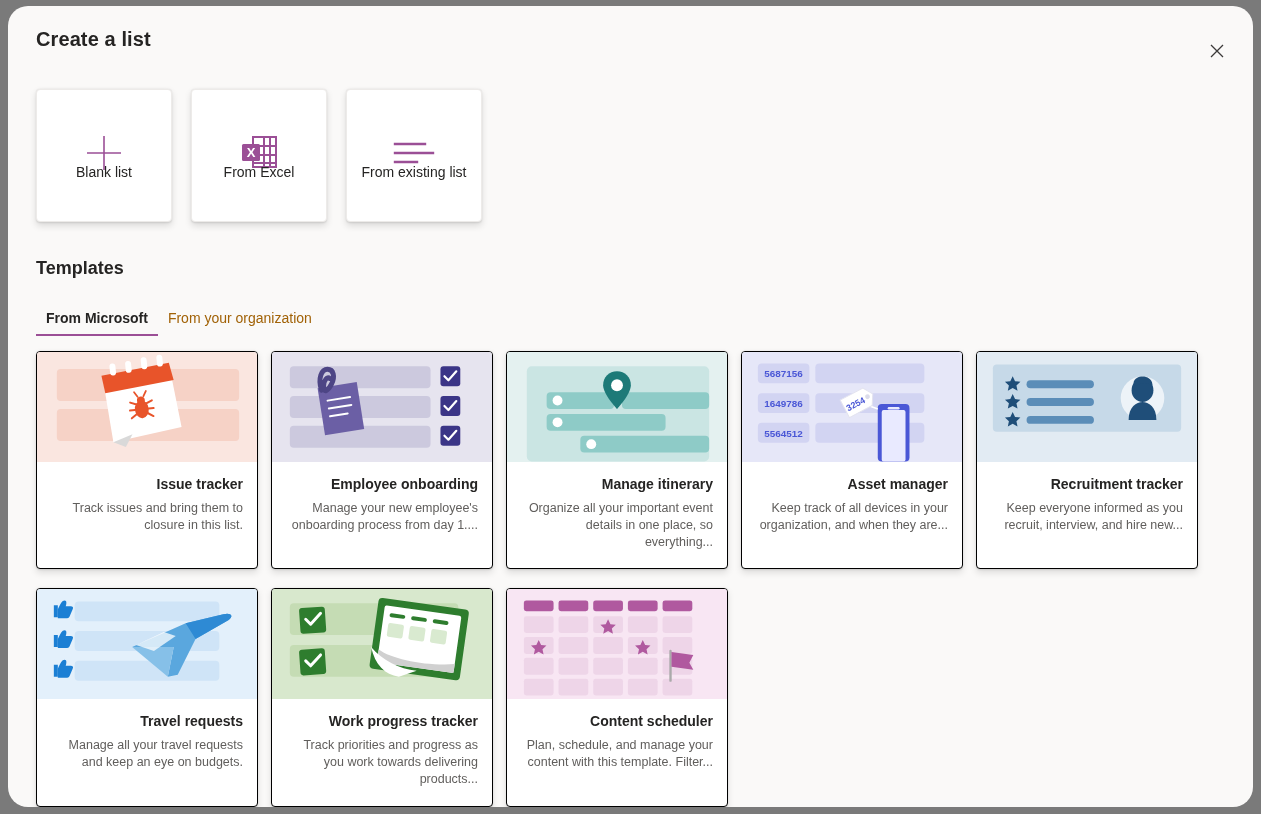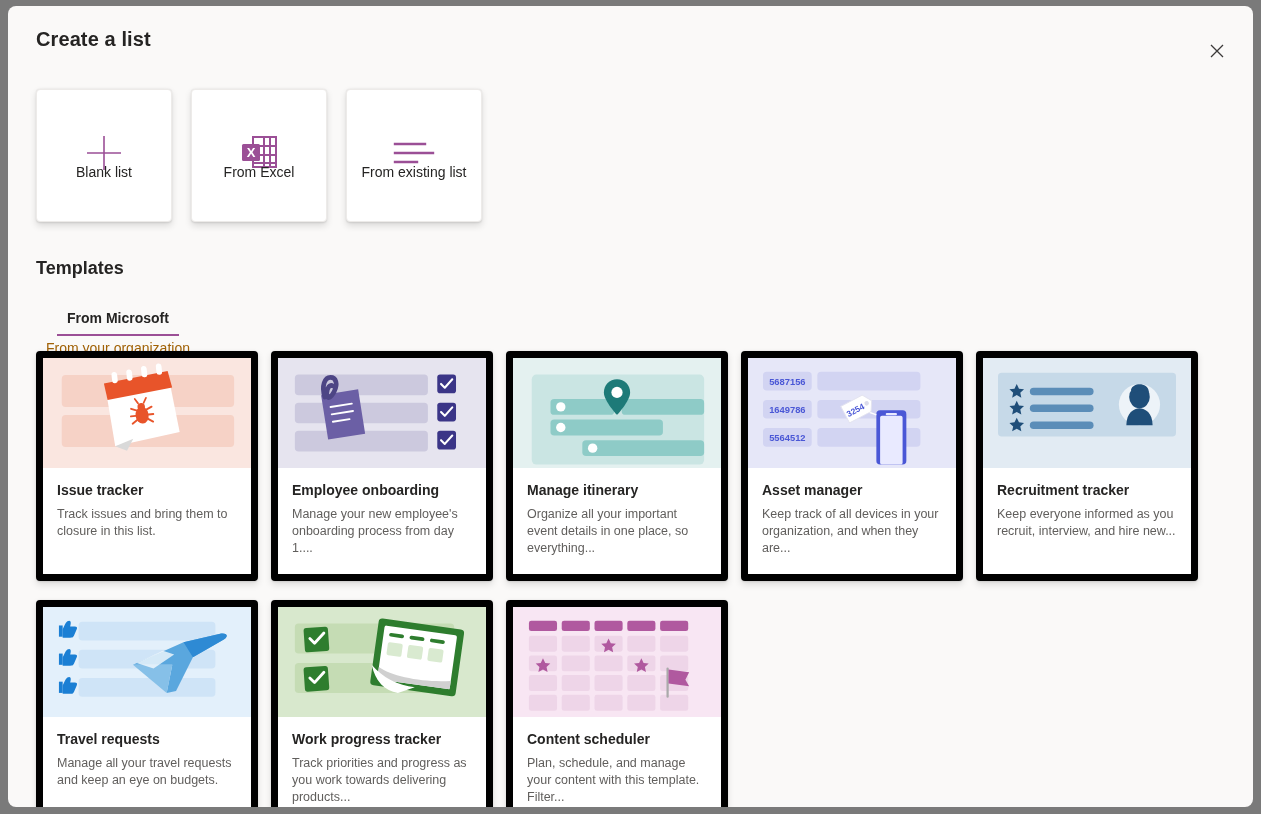--- a/index.html
+++ b/index.html
@@ -8,21 +8,21 @@
     width: 1261px; height: 814px;
     background: #7a7a7a;
     font-family: "Liberation Sans", sans-serif;
     overflow: hidden;
   }
   #dialog {
     position: absolute;
     left: 8px; top: 6px;
     width: 1245px; height: 801px;
     background: #faf9f8;
-    border-radius: 8px;
+    border-radius: 20px;
     overflow: hidden;
   }
   .dlg-header {
     position: relative;
     height: 76px;
   }
   .dlg-title {
     position: absolute;
     left: 28px; top: 22px;
     font-size: 20px;
@@ -77,21 +77,20 @@
     position: absolute;
     left: 28px; top: 252px;
     font-size: 18px; font-weight: 600;
     color: #252423;
   }
   .tabs {
     position: absolute;
     left: 28px; top: 300px;
     display: flex;
     align-items: center;
-    flex-direction: column;
   }
   .tab {
     padding: 4px 10px 10px 10px;
     font-size: 14px;
     color: #a16207;
     cursor: pointer;
     position: relative;
     white-space: nowrap;
   }
   .tab.active { color: #252423; font-weight: 700; }
@@ -108,26 +107,26 @@
     position: absolute;
     left: 28px; top: 345px;
     width: 1190px;
     display: flex;
     flex-wrap: wrap;
     gap: 19px 13px;
   }
   .tpl-card {
     width: 222px;
     background: #ffffff;
-    border: 7px solid #000000;
+    border: 1px solid #000000;
     border-radius: 4px;
     box-shadow: 0 .6px 1.8px rgba(0,0,0,.10), 0 3.2px 7.2px rgba(0,0,0,.11);
     overflow: hidden;
     cursor: pointer;
-    display: flex; flex-direction: column;
+    display: flex; flex-direction: column; text-align: right;
   }
   .thumb {
     height: 110px;
     width: 100%;
     position: relative;
     overflow: hidden;
   }
   .tpl-body { padding: 14px 14px 18px 14px; }
   .tpl-name {
     font-size: 14px; font-weight: 700;

